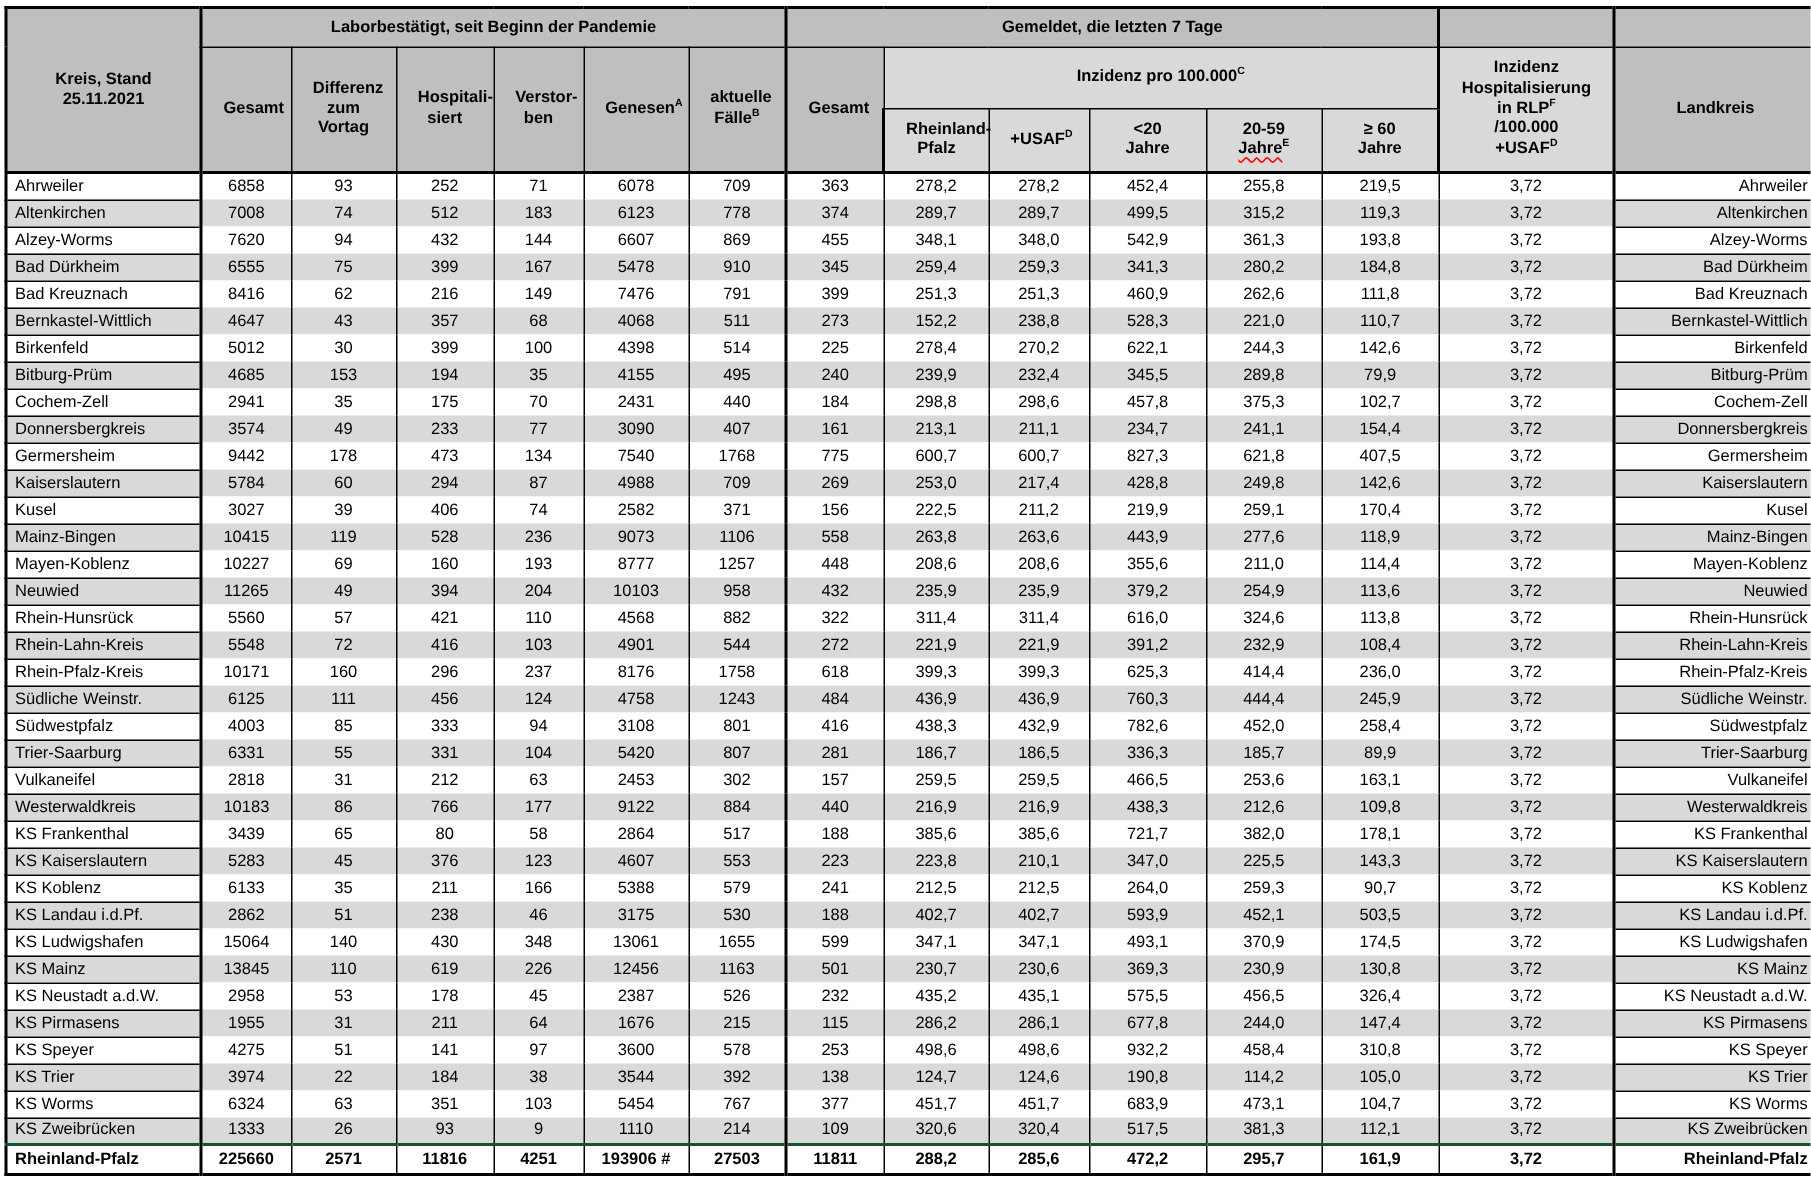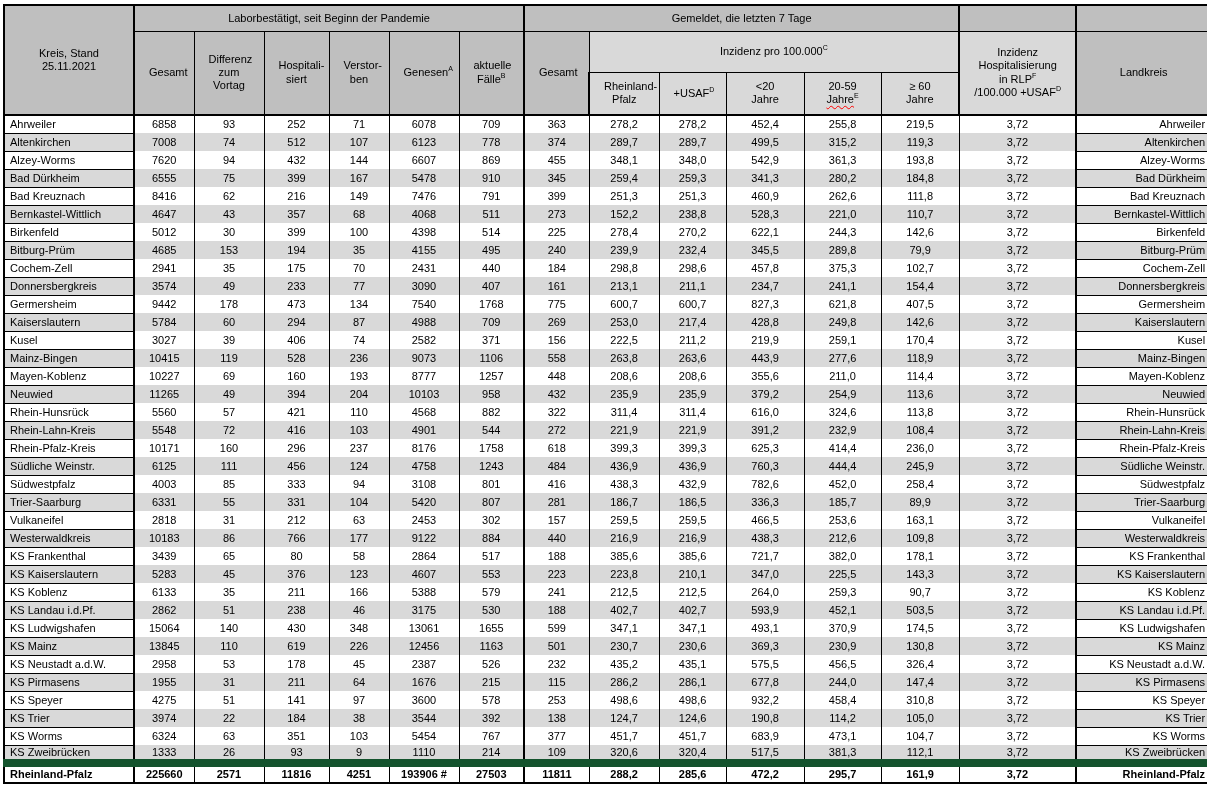--- a/index.html
+++ b/index.html
@@ -3,38 +3,38 @@
 <meta charset="utf-8">
 <style>
   html,body{margin:0;background:#fff;}
   body{padding:4px 0 0 3px;}
   table{
     border-collapse:collapse;table-layout:fixed;width:1202px;
     border:2px solid #000;color:#000;
     font-family:"Liberation Sans",sans-serif;font-size:11px;
   }
   thead th{
-    border:1px solid #000;background:#bfbfbf;font-weight:normal;
+    border:1px solid #000;background:#bfbfbf;font-weight:bold;
     text-align:center;vertical-align:middle;padding:1px 14px;line-height:1.22;
   }
   thead th.light{background:#d9d9d9;}
   thead{border-bottom:2px solid #000;}
   thead tr.r1{height:26px;}
   thead tr.r2{height:41px;}
   thead tr.r3{height:43px;}
   tbody tr{height:18px;background:#fff;}
   tbody tr:nth-child(even){background:#d9d9d9;}
   tbody td{
     border-left:1px solid #000;border-right:1px solid #000;
     padding:0 3px;text-align:center;vertical-align:middle;line-height:1;
   }
   td.kreis{text-align:left;padding-left:5px;border-top:1px solid #000;border-bottom:1px solid #000;}
   td.landkreis{text-align:right;padding-right:5px;border-top:1px solid #000;border-bottom:1px solid #000;}
   tr.total{height:20px;font-weight:bold;background:#fff !important;border-top:2px solid #000;}
-  tr.total td{border-top:8px solid #14532d;}
+  tr.total td{border-top:2px solid #14532d;}
   .bl2{border-left:2px solid #000 !important;}
   .br2{border-right:2px solid #000 !important;}
   sup{font-size:7px;line-height:0;vertical-align:super;}
   .ml{white-space:pre-line;}
   .wavy{text-decoration:underline;text-decoration-style:wavy;text-decoration-color:#ff0000;text-decoration-thickness:1px;text-underline-offset:2px;}
 </style>
 </head>
 <body>
 
 <table>
@@ -109,21 +109,21 @@
         <td>255,8</td>
         <td>219,5</td>
         <td>3,72</td>
         <td class="landkreis bl2">Ahrweiler</td>
       </tr>
       <tr>
         <td class="kreis">Altenkirchen</td>
         <td class="bl2">7008</td>
         <td>74</td>
         <td>512</td>
-        <td>107</td>
+        <td>183</td>
         <td>6123</td>
         <td>778</td>
         <td class="bl2">374</td>
         <td>289,7</td>
         <td>289,7</td>
         <td>499,5</td>
         <td>315,2</td>
         <td>119,3</td>
         <td>3,72</td>
         <td class="landkreis bl2">Altenkirchen</td>

